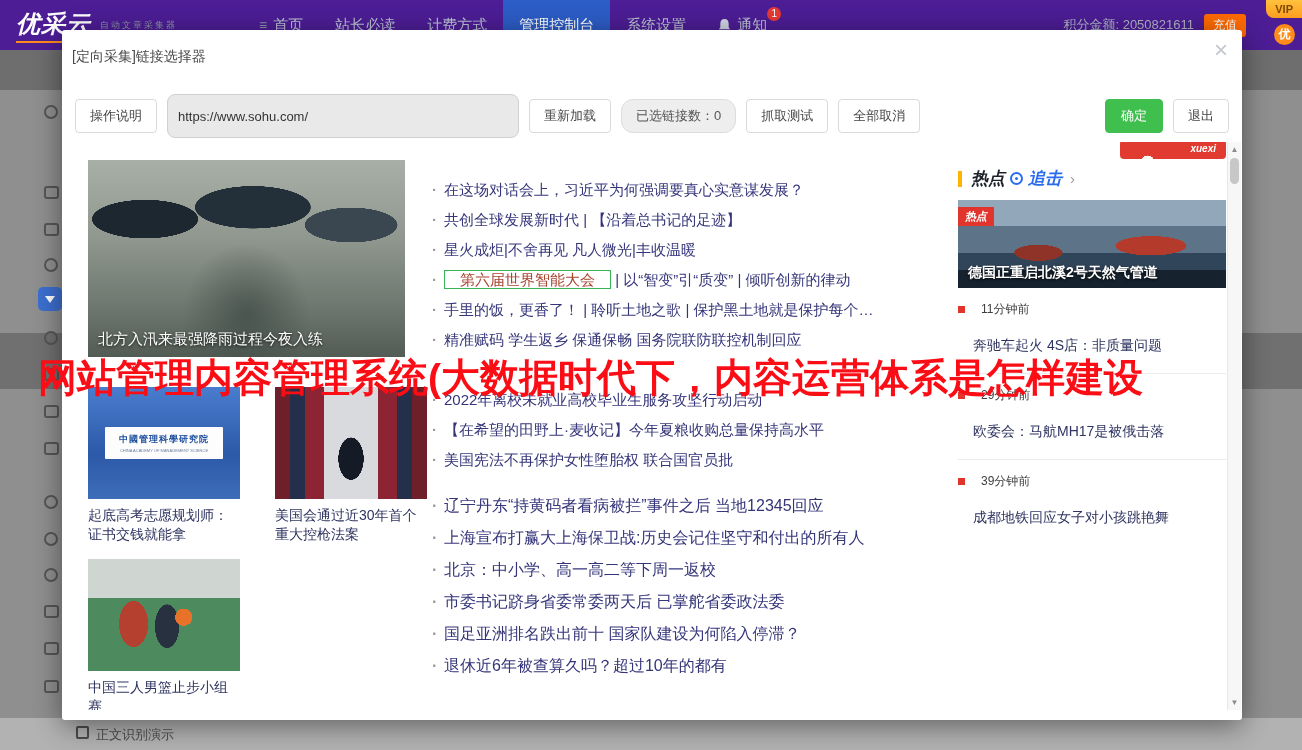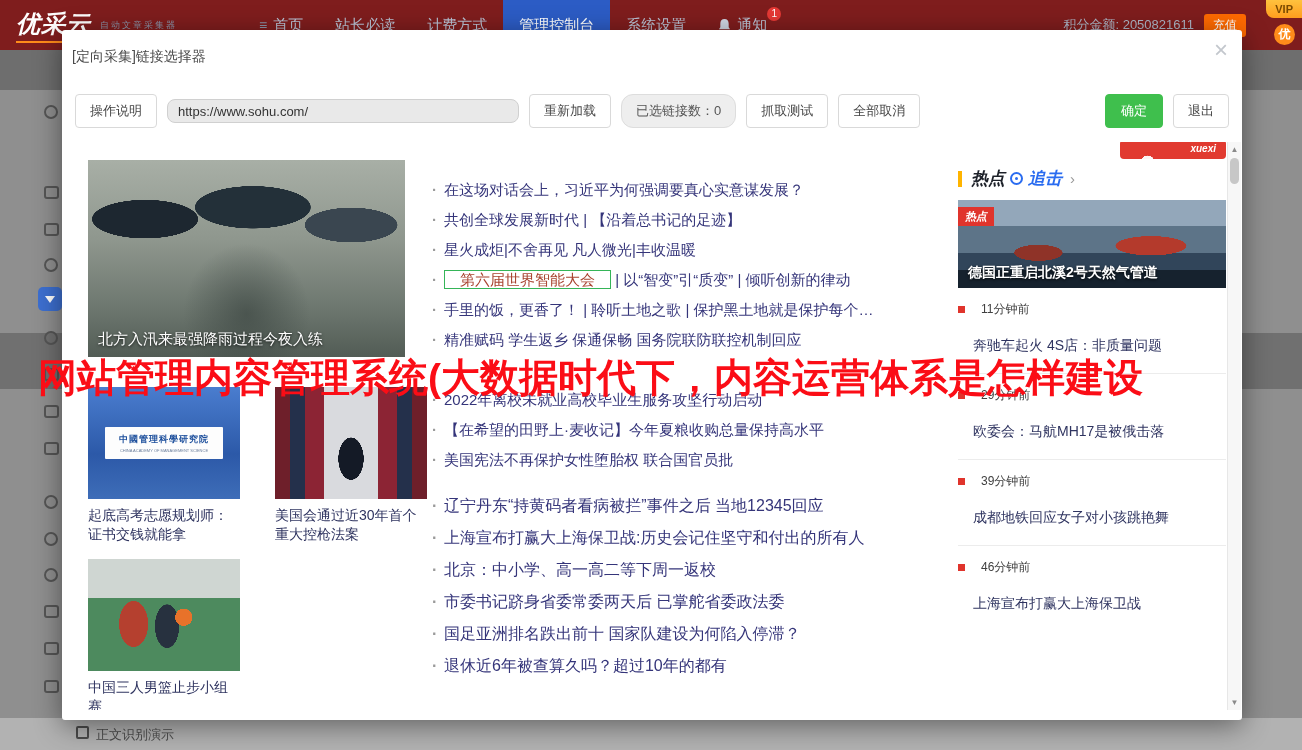--- a/index.html
+++ b/index.html
@@ -14,21 +14,21 @@
 
   
   .bd-icon { position:absolute; left:44px; width:15px; height:13px; border:2px solid #565656; border-radius:3px; z-index:2; }
   .bd-icon.round { width:14px; height:14px; border-radius:50%; }
   .bd-funnel { position:absolute; left:38px; top:287px; width:24px; height:24px; background:#3d6fd0; border-radius:5px; z-index:2; display:flex; align-items:center; justify-content:center; }
   .bd-funnel .tri { width:0; height:0; border-left:5px solid transparent; border-right:5px solid transparent; border-top:7px solid #fff; }
   .bd-bottom-label { position:absolute; left:76px; top:726px; z-index:2; display:flex; gap:7px; color:#4b4b4b; font-size:13px; }
   .bd-bottom-label .doc { width:13px; height:13px; border:2px solid #4b4b4b; border-radius:2px; }
 
   
-  .navbar { position:absolute; left:0; top:0; width:100%; height:50px; background:#7f1d1d; z-index:5; display:flex; color:#c2c9d8; }
+  .navbar { position:absolute; left:0; top:0; width:100%; height:50px; background:#4c1d95; z-index:5; display:flex; color:#c2c9d8; }
   .logo { display:flex; align-items:center; gap:9px; padding-left:16px; }
   .logo-main { font-size:24px; font-weight:bold; font-style:italic; color:#fff; letter-spacing:1px; border-bottom:2px solid #ff8c1a; padding-bottom:1px; }
   .logo-sub { font-size:9px; color:#8b93a7; letter-spacing:2px; }
   .menu { display:flex; align-items:center; height:100%; margin-left:66px; }
   .menu-item { display:flex; align-items:center; gap:6px; height:100%; padding:0 16px; font-size:15px; color:#b9c1d2; cursor:pointer; white-space:nowrap; }
   .menu-item.active { background:#2c5cc5; color:#fff; }
   .menu-lines { font-size:14px; color:#8a93a6; }
   .notify { position:relative; }
   .notify .badge { position:absolute; top:7px; right:2px; min-width:14px; height:14px; background:#e53935; border-radius:50%; color:#fff; font-size:10px; line-height:14px; text-align:center; }
   .nav-right { position:absolute; right:56px; top:0; height:50px; display:flex; align-items:center; gap:10px; }
@@ -38,21 +38,21 @@
   .vip-circle { position:absolute; right:7px; top:24px; z-index:6; width:21px; height:21px; border-radius:50%; background:#ff8c1a; color:#fff; font-size:12px; line-height:21px; text-align:center; font-weight:bold; }
 
   
   .modal { position:absolute; left:62px; top:30px; width:1180px; height:690px; background:#fff; border-radius:3px; box-shadow:0 6px 28px rgba(0,0,0,.45); z-index:10; }
   .modal-title { position:absolute; left:10px; top:18px; font-size:14px; color:#4a4a4a; }
   .modal-close { position:absolute; right:14px; top:8px; font-size:24px; color:#c3c7cd; cursor:pointer; line-height:1; }
 
   .toolbar { position:absolute; left:13px; right:13px; top:64px; display:flex; gap:10px; align-items:center; }
   .btn { height:34px; padding:0 14px; font-size:13px; color:#444; background:#fff; border:1px solid #d9d9d9; border-radius:4px; cursor:pointer; white-space:nowrap; }
   .chip { height:34px; line-height:32px; padding:0 14px; font-size:13px; color:#555; background:#eee; border:1px solid #ddd; border-radius:12px; white-space:nowrap; }
-  .url-input { width:352px; height:24px; background:#e9e9e9; border:1px solid #d0d0d0; border-radius:8px; padding:0 10px; font-size:13px; color:#333; font-family:inherit; }
+  .url-input { width:352px; height:44px; background:#e9e9e9; border:1px solid #d0d0d0; border-radius:8px; padding:0 10px; font-size:13px; color:#333; font-family:inherit; }
   .spacer { flex:1; }
   .btn-green { background:#3fbf4d; border-color:#3fbf4d; color:#fff; min-width:58px; }
 
   
   .content { position:absolute; left:13px; right:14px; top:112px; bottom:10px; background:#fff; overflow:hidden; }
 
   .banner { position:absolute; left:1045px; top:-2px; width:106px; height:19px; background:#e13a30; border-radius:4px;
             background-image:radial-gradient(circle 12px at 26% 120%, rgba(255,255,255,.95) 60%, rgba(0,0,0,0) 61%),
                              radial-gradient(circle 16px at 44% -40%, rgba(255,255,255,.55) 60%, rgba(0,0,0,0) 61%);
             color:#fff; font-size:10px; font-style:italic; font-weight:bold; text-align:right; padding:3px 10px 0 0; }
@@ -301,27 +301,20 @@
               </div>
             <div class="hp-title">欧委会：马航MH17是被俄击落</div>
           </div>
           <div class="hp-item">
             <div class="hp-time">
                 <span class="hp-sq"></span>
                 <span>39分钟前</span>
               </div>
             <div class="hp-title">成都地铁回应女子对小孩跳艳舞</div>
           </div>
-          <div class="hp-item">
-            <div class="hp-time">
-                <span class="hp-sq"></span>
-                <span>46分钟前</span>
-              </div>
-            <div class="hp-title">上海宣布打赢大上海保卫战</div>
-          </div>
         </div>
       </aside>
     </div>
 
     <div class="scrollbar">
       <div class="sb-up">▲</div>
       <div class="sb-thumb"></div>
       <div class="sb-down">▼</div>
     </div>
   </section>

